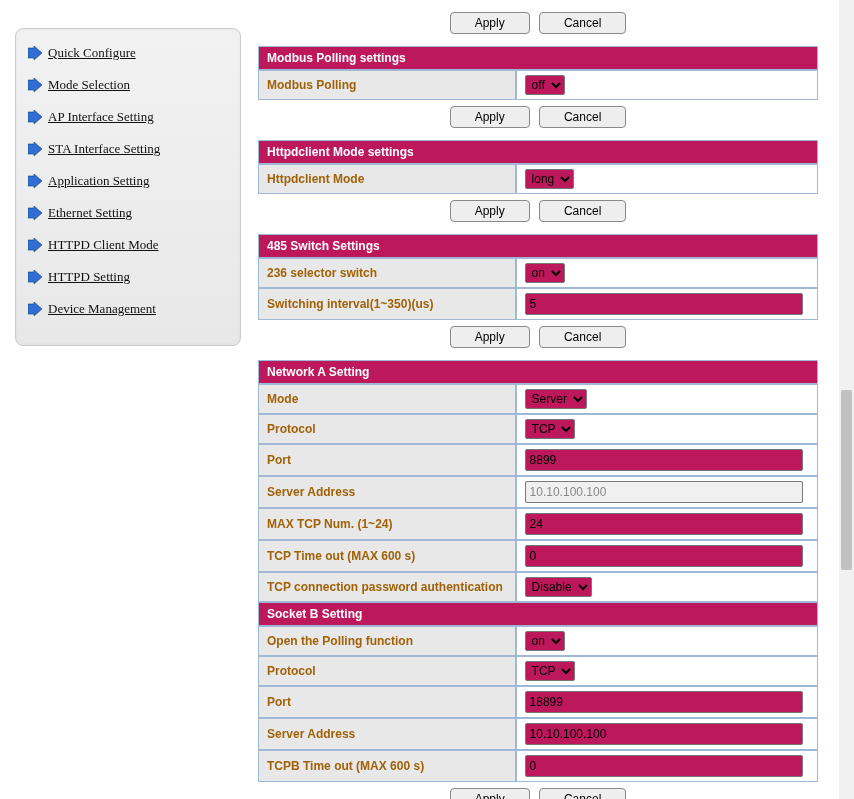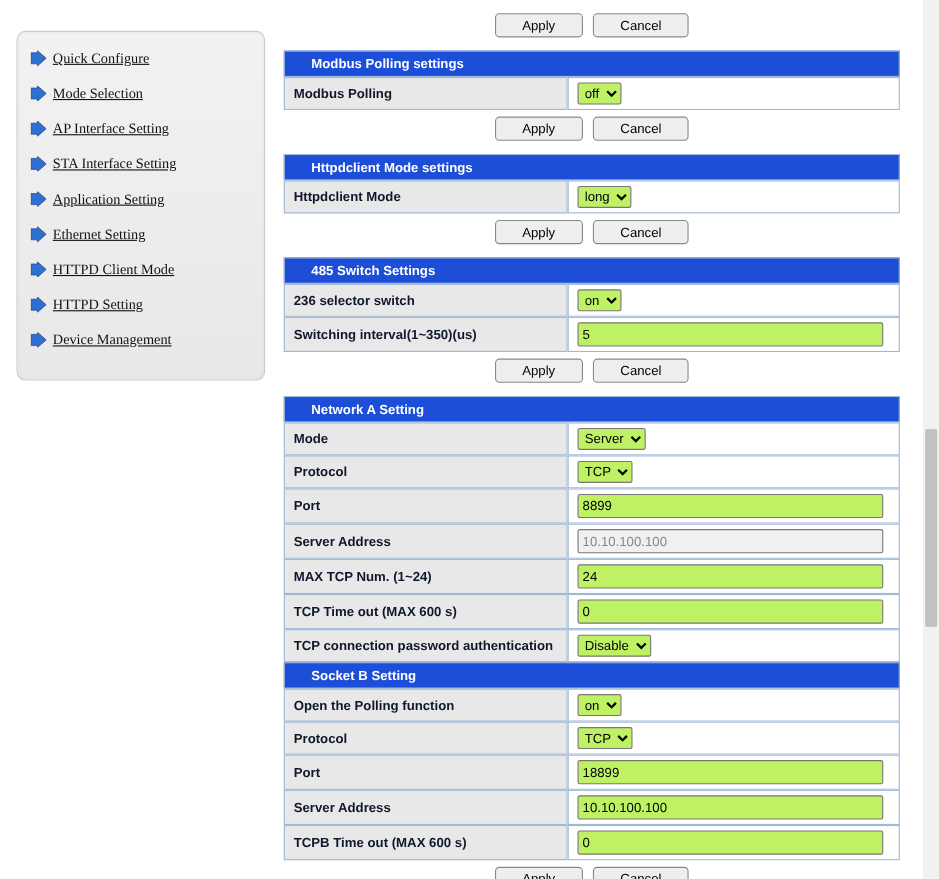--- a/index.html
+++ b/index.html
@@ -70,53 +70,53 @@
   }
 
   table.section {
     border-collapse: separate;
     border-spacing: 0;
     width: 100%;
     margin-top: 2px;
     font-family: Arial, sans-serif;
   }
   table.section th.header {
-    background: #1d4ed8;
+    background: #be185d;
     color: #fff;
     text-align: left;
     font-weight: bold;
     font-size: 12px;
-    padding: 4px 24px;
+    padding: 4px 8px;
     border: 1px solid #9fb8d6;
   }
   table.section td {
     border: 1px solid #9fb8d6;
     padding: 4px 8px;
     font-size: 12px;
     vertical-align: middle;
   }
   table.section td.key {
     background: #e8e8e8;
-    color: #0f172a;
+    color: #a16207;
     font-weight: bold;
     width: 46%;
   }
   table.section td.val {
     background: #fff;
   }
   
   table.network td.key { width: 46%; }
 
   select, input[type=text] {
     font-family: Arial, sans-serif;
     font-size: 12px;
     padding: 1px 2px;
     border: 1px solid #777;
     border-radius: 2px;
-    background: #bef264;
+    background: #be185d;
   }
   input[type=text] {
     width: 98%;
     box-sizing: border-box;
     padding: 3px 4px;
   }
   input[type=text]:disabled { background: #f0f0f0; color: #888; }
 
   .scrollbar-mock {
     position: absolute;

